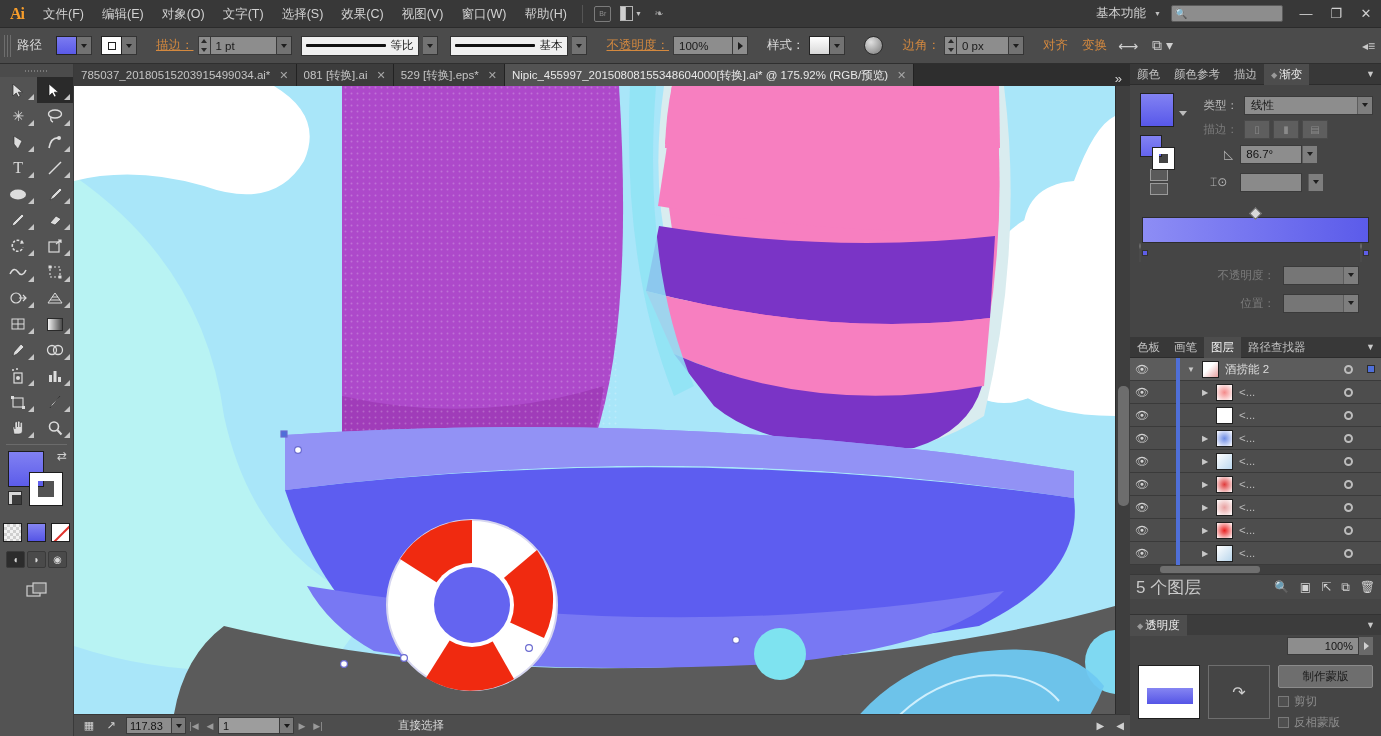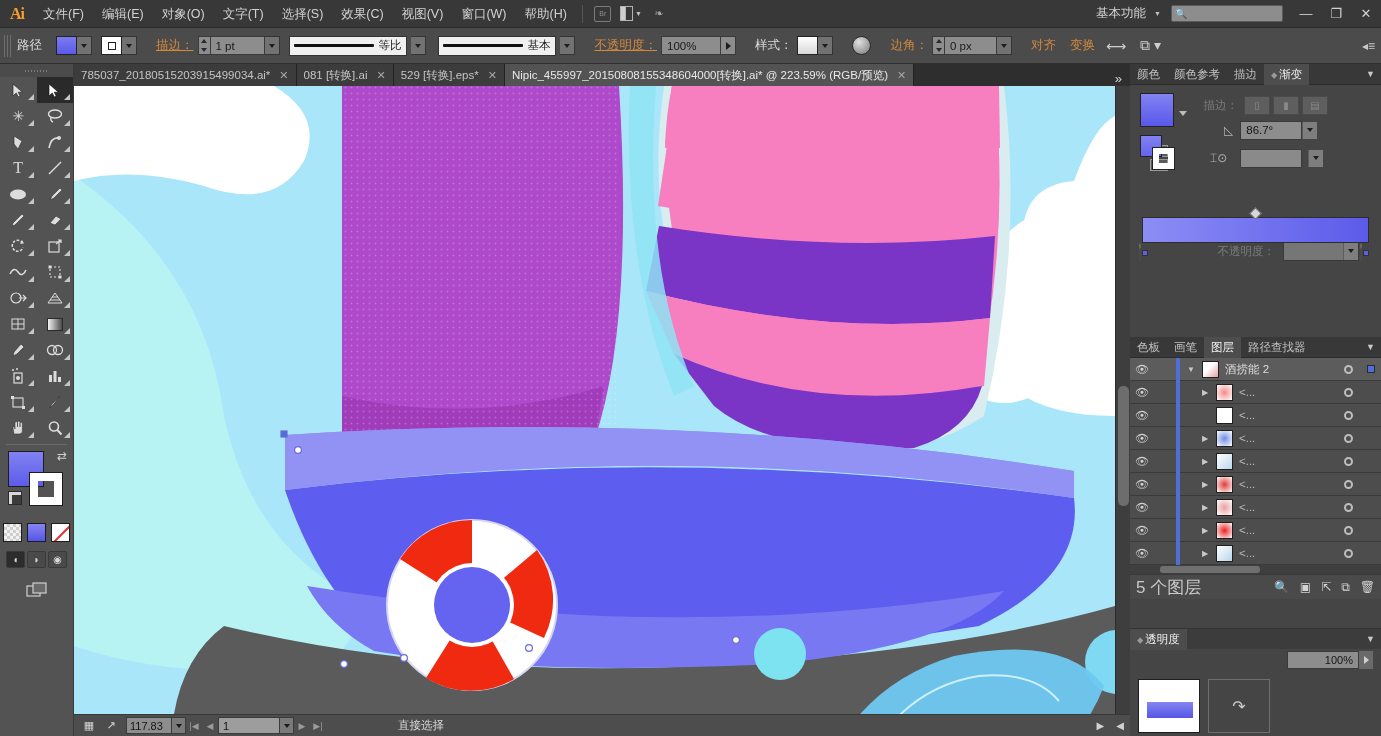--- a/index.html
+++ b/index.html
@@ -81,21 +81,21 @@
     display: flex; flex-direction: column; align-items: center; justify-content: space-around;
   }
   .stepper span { width: 0;height: 0; }
   .stepper .up { border-left:3px solid transparent;border-right:3px solid transparent;border-bottom:4px solid #2a2a2a; }
   .stepper .dn { border-left:3px solid transparent;border-right:3px solid transparent;border-top:4px solid #2a2a2a; }
   .field {
     height: 19px; background: #8d8d8d; border: 1px solid #3a3a3a; border-left: none;
     color: #1a1a1a; font-size: 11.5px; display: flex; align-items: center;
     padding-left: 5px; font-family: "Liberation Sans", sans-serif;
   }
-  .field.w48 { width: 54px; }
+  .field.w48 { width: 66px; }
   .field.w58 { width: 60px; }
   .field.w46 { width: 52px; }
   .profile-combo {
     display: flex; align-items: center; height: 20px; background: #f0f0f0;
     border: 1px solid #333; width: 118px; padding: 0 4px; margin-right: 4px;
   }
   .profile-line { flex: 1; height: 3px; background: #111; border-radius: 1px; }
   .profile-txt { color: #1a1a1a; font-size: 11.5px; margin-left: 5px; }
   .play-btn {
     width: 15px; height: 19px; background: #8d8d8d; border: 1px solid #3a3a3a; border-left:none;
@@ -251,21 +251,21 @@
   .selbox-sq i { width:8px;height:8px;background:#4f6fd8;border:1px solid #2b2b2b; display:block; }
   .layers-foot {
     display:flex; align-items:center; height:25px; background:#4a4a4a;
     border-top:1px solid #383838; padding:0 6px;
   }
   .lcount { color:#c9c9c9; font-size:17px; }
   .lfoot-icons { margin-left:auto; display:flex; gap:10px; color:#d3d3d3; font-size:12px; }
   .layers-scrollbar { height:9px; background:#3f3f3f; position:relative; }
   .layers-scrollbar i { position:absolute; left:30px; top:1px; width:100px; height:7px; background:#6f6f6f; border-radius:3px; }
 
-  .trans-panel { position:absolute; left:0; right:0; bottom:0; height:108px; background:#454545; border-top:1px solid #333; }
+  .trans-panel { position:absolute; left:0; right:0; bottom:0; height:122px; background:#454545; border-top:1px solid #333; }
   .trans-tabs { display:flex; align-items:center; height:20px; background:#3c3c3c; }
   .trans-opacity { display:flex; align-items:center; height:22px; padding:0 8px; }
   .op-field { margin-left:auto; width:72px; height:18px; background:#8d8d8d; border:1px solid #3a3a3a;
     color:#151515; font-size:11px; display:flex; align-items:center; justify-content:flex-end; padding-right:5px; }
   .op-arrow { width:14px;height:18px;background:#6a6a6a;display:flex;align-items:center;justify-content:center;}
   .op-arrow::after{content:'';border-top:4px solid transparent;border-bottom:4px solid transparent;border-left:5px solid #d0d0d0;}
   .trans-main { display:flex; padding:8px; gap:8px; }
   .tm-thumb { width:62px;height:54px;background:#fff;border:1px solid #1e1e1e; position:relative; overflow:hidden; }
   .tm-thumb i { position:absolute; left:8px; bottom:14px; width:46px; height:16px;
     background:linear-gradient(180deg,#8585f2,#5555e6); }
@@ -408,21 +408,21 @@
     </div>
     <div class="doctab">
       <span>081 [转换].ai</span>
       <span class="tab-x">✕</span>
     </div>
     <div class="doctab">
       <span>529 [转换].eps*</span>
       <span class="tab-x">✕</span>
     </div>
     <div class="doctab active">
-      <span>Nipic_455997_20150808155348604000[转换].ai* @ 223.59% (RGB/预览)</span>
+      <span>Nipic_455997_20150808155348604000[转换].ai* @ 175.92% (RGB/预览)</span>
       <span class="tab-x">✕</span>
     </div>
     <div class="tab-overflow">»</div>
   </div>
 
   <div class="toolbar">
     <div class="tb-grip"></div>
     <div class="tool-grid">
       <div class="tool corner">
         <svg width="13" height="15" viewBox="0 0 13 15">
@@ -692,20 +692,27 @@
     </div>
 
     <div class="grad-body">
       <div class="grad-prev"></div>
       <div class="grad-caret"></div>
       <div class="grad-fs">
         <span class="f"></span>
         <span class="s"></span>
       </div>
 
+      <div class="row">
+        <span class="lbl">类型：</span>
+        <span class="sel-box">
+          <span>线性</span>
+          <span class="sel-arrow"></span>
+        </span>
+      </div>
 
       <div class="row">
         <span class="lbl dim">描边：</span>
         <span class="stroke-btns">
           <span class="sbtn">▯</span>
           <span class="sbtn">▮</span>
           <span class="sbtn">▤</span>
         </span>
       </div>
 
@@ -727,20 +734,27 @@
 
       <div class="grad-slider-wrap">
         <span class="grad-diamond"></span>
         <div class="grad-bar"></div>
         <span class="stop left"><span class="house"></span><span class="dot"></span></span>
         <span class="stop right"><span class="house"></span><span class="dot"></span></span>
       </div>
 
       <div class="lowrow" style="margin-top:64px;">
         <span class="lbl">不透明度：</span>
+        <span class="sel-box dim">
+          <span></span>
+          <span class="sel-arrow"></span>
+        </span>
+      </div>
+      <div class="lowrow">
+        <span class="lbl">位置：</span>
         <span class="sel-box dim">
           <span></span>
           <span class="sel-arrow"></span>
         </span>
       </div>
     </div>
 
     <div class="layers-body">
       <div class="panel-tabs">
         <div class="ptab">色板</div>
@@ -896,20 +910,31 @@
       </div>
       <div class="trans-opacity">
         <span class="op-field">100%</span>
         <span class="op-arrow"></span>
       </div>
       <div class="trans-main">
         <div class="tm-thumb">
             <i></i>
           </div>
         <div class="tm-mask">↷</div>
+        <div class="tm-right">
+          <div class="mask-btn">制作蒙版</div>
+          <div class="chk-row">
+            <span class="chk"></span>
+            <span>剪切</span>
+          </div>
+          <div class="chk-row">
+            <span class="chk"></span>
+            <span>反相蒙版</span>
+          </div>
+        </div>
       </div>
     </div>
   </div>
 
   <div class="statusbar">
     <div class="sb-ico">▦</div>
     <div class="sb-ico">↗</div>
     <div style="display:flex;align-items:center;margin-left:4px;">
       <span class="sb-zoom">117.83</span>
       <span class="sb-dd"></span>

